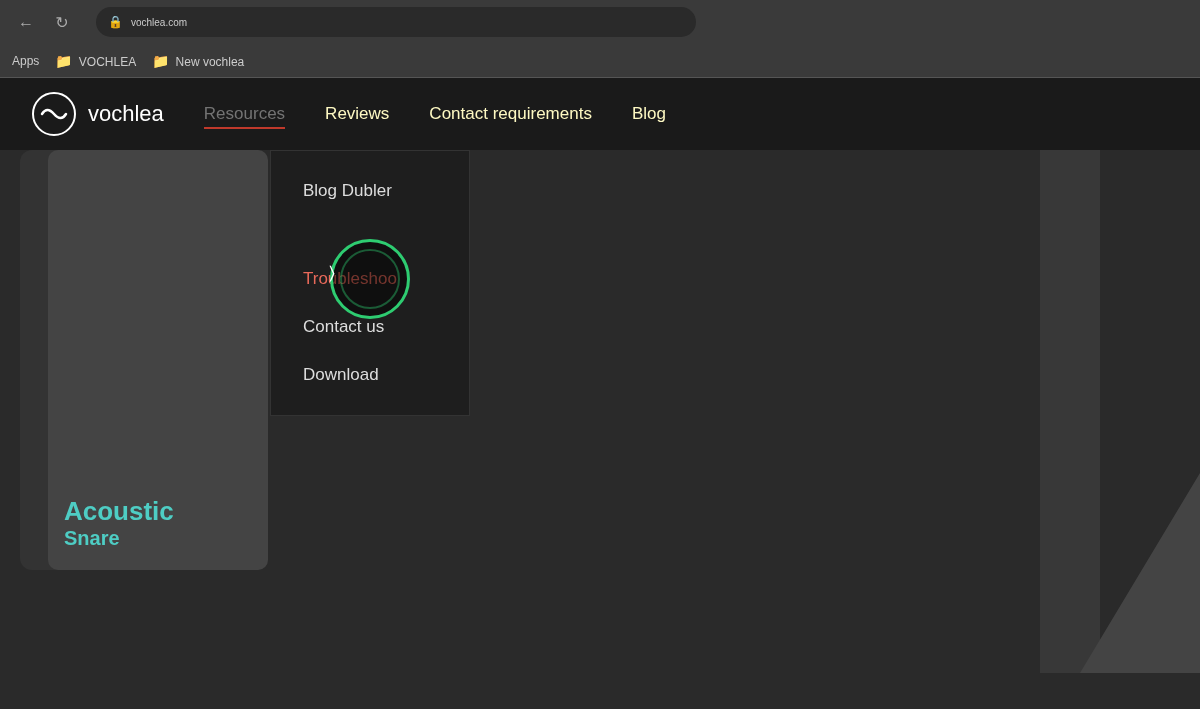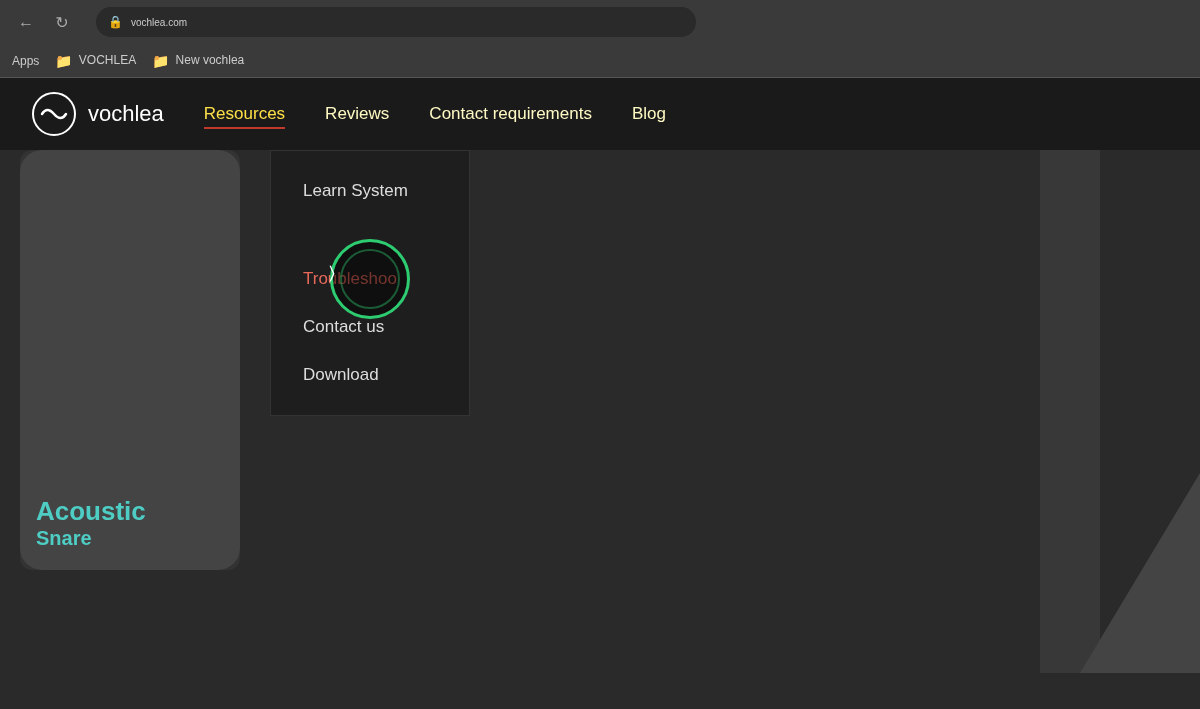--- a/index.html
+++ b/index.html
@@ -63,21 +63,21 @@
       height: 34px;
       display: flex;
       align-items: center;
       padding: 0 12px;
       gap: 16px;
       border-bottom: 1px solid #555;
     }
 
     .bookmark-item {
       display: flex;
-      align-items: flex-start;
+      align-items: flex-end;
       gap: 6px;
       color: #ccc;
       font-size: 12px;
       cursor: pointer;
     }
 
     .bookmark-icon {
       font-size: 14px;
       color: #aaa;
     }
@@ -132,21 +132,21 @@
 
     .nav-link {
       color: #fef9c3;
       font-size: 17px;
       cursor: pointer;
       text-decoration: none;
       padding-bottom: 4px;
     }
 
     .nav-link.active {
-      color: #fde047;
+      color: #737373;
       border-bottom: 2px solid #c0392b;
     }
 
     
     .dropdown-menu {
       position: absolute;
       top: 72px;
       left: 270px;
       background: #1e1e1e;
       border: 1px solid #333;
@@ -254,21 +254,21 @@
     <span class="bookmark-icon">📁</span>
     <span>New vochlea</span>
   </div>
 </div>
 
 <div class="website">
 
   <div class="website-bg">
     <div class="bg-strip"></div>
     <div class="bg-card" style="left:20px; top:72px; width:220px; height:420px;">
-      <div style="background:#444; border-radius:22px; width:100%; height:100%; position:relative; overflow:hidden;">
+      <div style="background:#444; border-radius:10px; width:100%; height:100%; position:relative; overflow:hidden;margin-left:28px;">
         <div style="position:absolute; bottom:20px; left:16px;">
           <div style="color:#4ecdc4; font-size:26px; font-weight:bold;">Acoustic</div>
           <div style="color:#4ecdc4; font-size:20px; font-weight:bold;">Snare</div>
         </div>
       </div>
     </div>
     <div class="bg-triangle"></div>
   </div>
 
   <div class="navbar">
@@ -291,21 +291,21 @@
       <li>
         <a class="nav-link">Contact requirements</a>
       </li>
       <li>
         <a class="nav-link">Blog</a>
       </li>
     </ul>
   </div>
 
   <div class="dropdown-menu">
-    <a class="dropdown-item">Learn System</a>
+    <a class="dropdown-item">Blog Dubler</a>
     <a class="dropdown-item highlighted" style="position:relative;margin-top:40px;">
       
       <div class="click-circle">
         <div class="click-circle-inner"></div>
       </div>
       <span>Troubleshoo</span>
       
       <span style="position:absolute; left:58px; top:8px; font-size:18px; color:white; pointer-events:none;">〉</span>
     </a>
     <a class="dropdown-item">Contact us</a>

